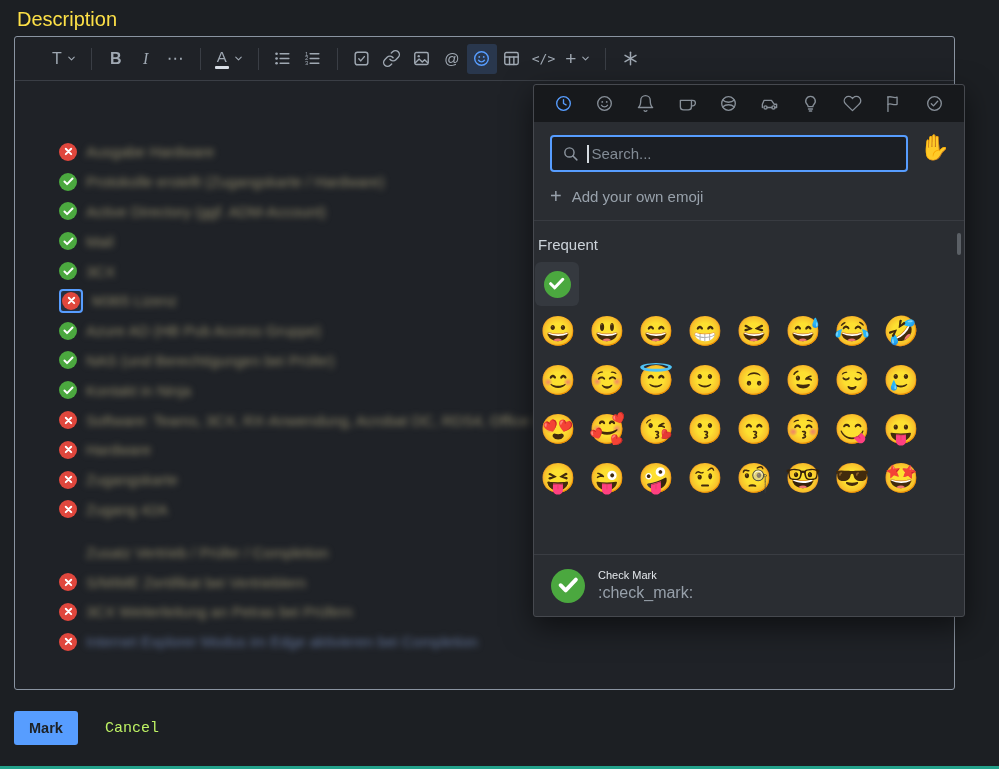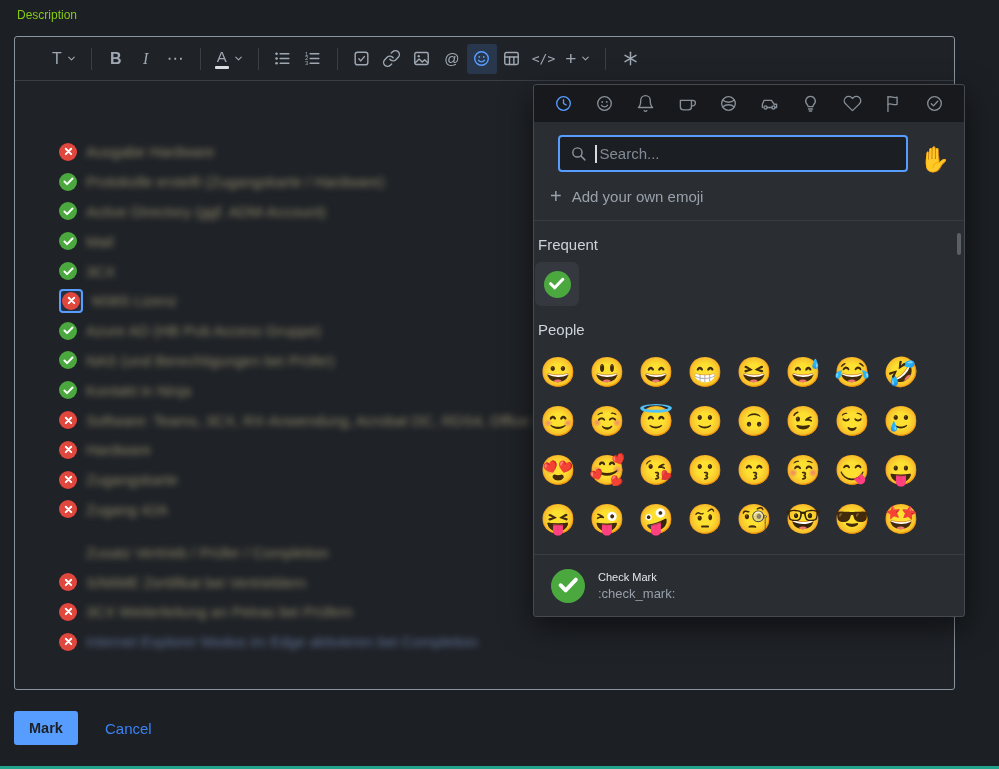--- a/index.html
+++ b/index.html
@@ -6,21 +6,21 @@
     --bg:#1c1f23; --editor-bg:#1f2227; --editor-border:#8a94a1;
     --panel:#2a2d32; --panel-border:#46494f; --tabbar:#17191c;
     --blue:#579dff; --icon:#9fa8b2; --text:#c7d1db;
     --green:#4ba83f; --red:#e0473d; --divider:#3a3e45;
   }
   *{box-sizing:border-box}
   html,body{margin:0;padding:0}
   body{width:999px;height:769px;position:relative;overflow:hidden;
        background:var(--bg);font-family:"Liberation Sans",sans-serif;color:var(--text)}
 
-  .desc-label{position:absolute;left:17px;top:8px;font-size:12px;color:#84cc16}
+  .desc-label{position:absolute;left:17px;top:8px;font-size:20px;color:#fde047}
 
   .editor{position:absolute;left:14px;top:36px;width:941px;height:654px;
           background:var(--editor-bg);border:1px solid var(--editor-border);border-radius:3px}
 
   
   .toolbar{height:44px;border-bottom:1px solid var(--divider);display:flex;align-items:center;
            padding:0 10px 0 32px;color:var(--icon)}
   .tbtn{height:30px;min-width:30px;padding:0 5px;display:inline-flex;align-items:center;justify-content:center;
         gap:4px;border:none;border-radius:3px;background:transparent;color:var(--icon);font-size:15px;
         font-family:inherit;cursor:pointer}
@@ -49,21 +49,21 @@
   .redacted.blue{color:#5f7094}
 
   
   .picker{position:absolute;left:533px;top:84px;width:432px;height:533px;background:var(--panel);
           border:1px solid var(--panel-border);border-radius:3px;z-index:20;display:flex;flex-direction:column;
           box-shadow:0 10px 30px rgba(0,0,0,.55)}
   .tabs{height:37px;background:var(--tabbar);display:flex;align-items:center;justify-content:space-between;
         padding:0 18px;flex:none;border-radius:3px 3px 0 0}
   .tab{background:none;border:none;color:#878f98;height:100%;display:flex;align-items:center;cursor:pointer;padding:0 2px}
   .tab.active{color:var(--blue)}
-  .search-row{display:flex;align-items:flex-end;gap:12px;padding:13px 13px 9px 24px;flex:none}
+  .search-row{display:flex;align-items:flex-start;gap:12px;padding:13px 13px 9px 16px;flex:none}
   .search-box{flex:1;height:37px;border:2px solid var(--blue);border-radius:4px;background:#1b1e23;
               display:flex;align-items:center;gap:8px;padding:0 10px;color:#8d96a0}
   .search-box input{flex:1;background:transparent;border:none;outline:none;color:#d5dbe1;font-size:15px;
                     font-family:inherit;min-width:0}
   .search-box input::placeholder{color:#828b95}
   .caret{width:1.5px;height:18px;background:#d5dbe1;margin-right:-7px;flex:none}
   .skin-btn{background:none;border:none;font-size:25px;line-height:1;cursor:pointer;color:#f3c73b;padding:0}
   .add-own{display:flex;align-items:center;gap:10px;color:#98a1ab;font-size:15px;padding:5px 16px 14px;
            background:none;border:none;cursor:pointer;font-family:inherit}
   .add-own .plus{font-size:20px;line-height:1}
@@ -73,27 +73,27 @@
              align-items:center;justify-content:center;cursor:pointer;margin-left:1px}
   .freq-tile .mark{width:27px;height:27px}
   .grid{display:grid;grid-template-columns:repeat(8,49px)}
   .cell{width:49px;height:49px;display:flex;align-items:center;justify-content:center;font-size:29px;
         background:none;border:none;cursor:pointer;border-radius:5px;padding:0}
   .scroll-thumb{position:absolute;right:3px;top:12px;width:4px;height:22px;background:#5b6066;border-radius:2px}
   .preview-footer{flex:none;height:62px;border-top:1px solid #3a3d43;display:flex;align-items:center;
                   gap:13px;padding:0 17px}
   .preview-footer .mark{width:34px;height:34px}
   .preview-name{color:#e4e8ec;font-size:11px}
-  .preview-code{color:#97a0aa;font-size:13px;margin-top:3px}
+  .preview-code{color:#97a0aa;font-size:16px;margin-top:3px}
 
   
   .save{position:absolute;left:14px;top:711px;height:34px;padding:0 15px;background:var(--blue);
         color:#1d2125;border:none;border-radius:3px;font-size:14.5px;font-weight:bold;cursor:pointer;font-family:inherit}
-  .cancel{position:absolute;left:99px;top:711px;height:34px;background:none;border:none;color:#3b82f6;
-          font-size:15px;cursor:pointer;font-family:Liberation Sans, sans-serif}
+  .cancel{position:absolute;left:99px;top:711px;height:34px;background:none;border:none;color:#bef264;
+          font-size:15px;cursor:pointer;font-family:Liberation Mono, monospace}
   .bottom-line{position:absolute;left:0;bottom:0;width:100%;height:3px;background:#23a28b}
 </style>
 </head>
 <body>
 
 <div class="desc-label">Description</div>
 
 <div class="editor">
   <div class="toolbar">
     <button class="tbtn tsty">
@@ -413,21 +413,20 @@
   </button>
   <div class="scroll-area">
     <div class="section-title">Frequent</div>
     <button class="freq-tile">
       <span class="mark check">
         <svg viewBox="0 0 24 24" fill="none" stroke="#fff" stroke-width="3.8" stroke-linecap="round" stroke-linejoin="round">
             <polyline points="19.5 6.5 9.5 17 4.5 12"></polyline>
           </svg>
       </span>
     </button>
-    <div class="section-title">People</div>
     <div class="grid" id="people-grid">
         <button class="cell">😀</button>
         <button class="cell">😃</button>
         <button class="cell">😄</button>
         <button class="cell">😁</button>
         <button class="cell">😆</button>
         <button class="cell">😅</button>
         <button class="cell">😂</button>
         <button class="cell">🤣</button>
         <button class="cell">😊</button>

